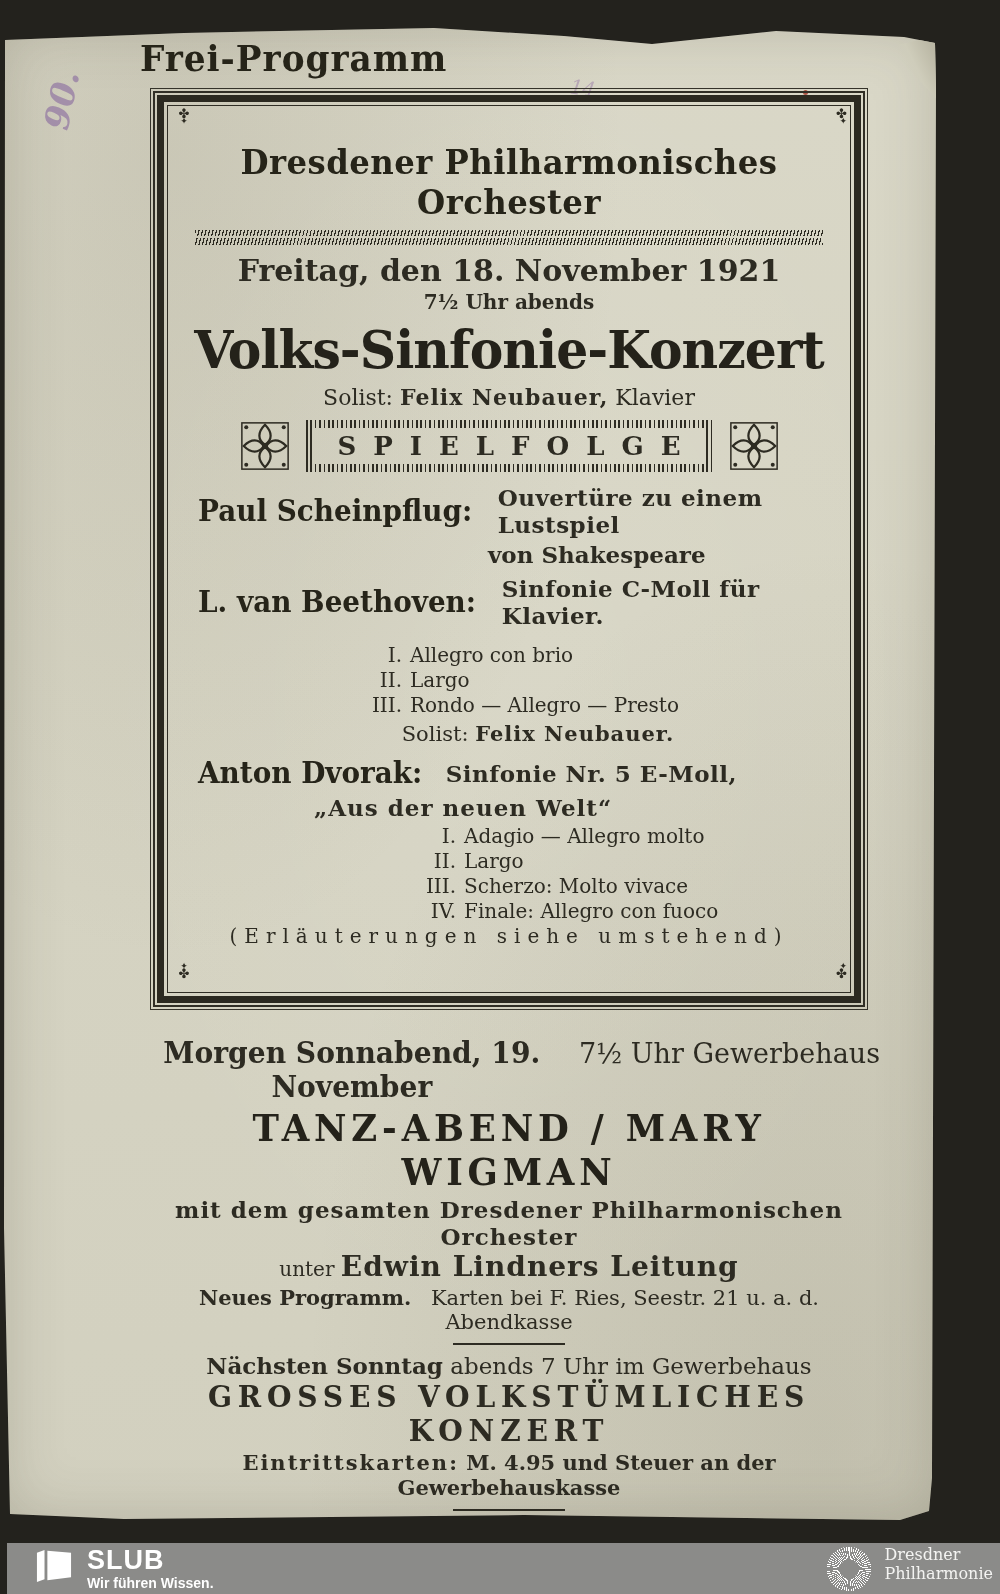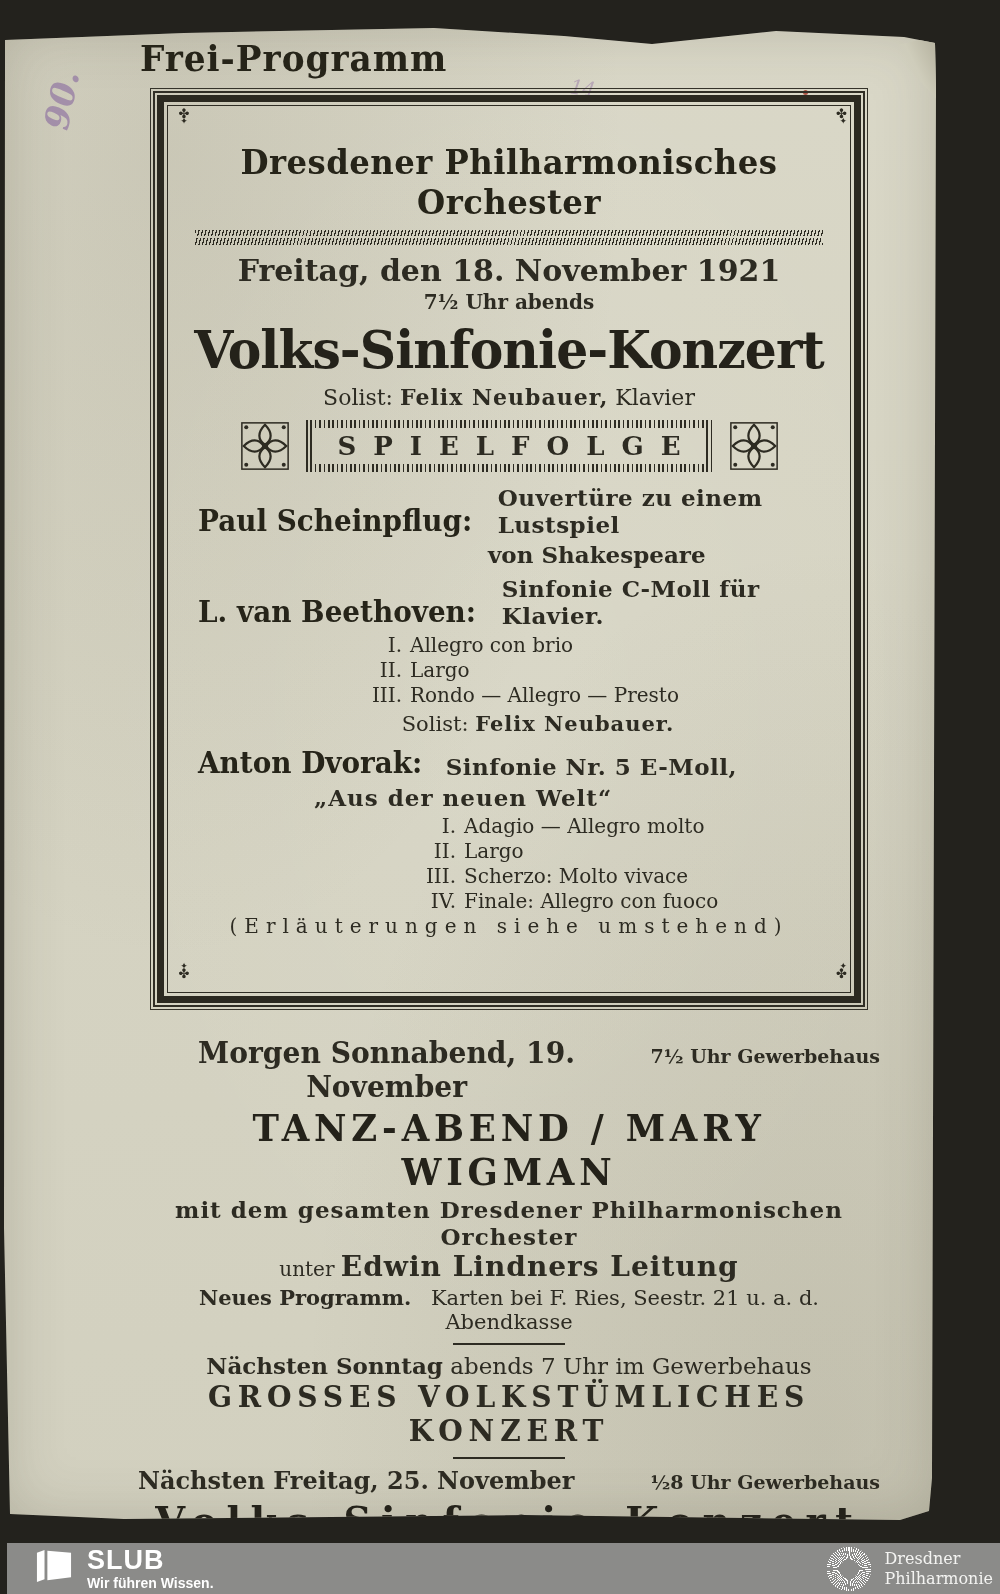--- a/index.html
+++ b/index.html
@@ -71,39 +71,39 @@
   .spielrow{margin-top:10px;display:flex;align-items:center;justify-content:center;gap:16px;}
   .spielbox{
     border:8px solid transparent;
     border-image:repeating-linear-gradient(90deg,#2d2b22 0 1.6px,rgba(0,0,0,0) 1.6px 4.4px) 8;
     padding:3px 24px;
   }
   .spielbox span{font-size:26px;font-weight:bold;letter-spacing:17px;margin-right:-17px;}
   .floral{width:50px;height:50px;flex:0 0 auto;}
   
   .prog{margin-top:12px;text-align:left;padding:0 12px 0 30px;}
-  .prow{display:flex;align-items:flex-end;gap:14px;}
+  .prow{display:flex;align-items:center;gap:14px;}
   .composer{font-size:29px;font-weight:bold;white-space:nowrap;transform:scaleX(.96);transform-origin:left;color:#262419;}
   .work{font-size:23px;font-weight:bold;letter-spacing:.5px;}
   .workline2{font-size:23px;font-weight:bold;margin:3px 0 0 290px;}
-  .movs{margin:4px 0 0 168px;}
+  .movs{margin:14px 0 0 168px;}
   .movs2{margin:3px 0 0 222px;}
   .movement{font-size:20px;line-height:25px;}
   .movement .mnum{display:inline-block;width:36px;text-align:right;margin-right:8px;}
   .solline{margin-top:3px;text-align:center;font-size:21px;padding-left:40px;}
   .solline .nm{font-weight:bold;letter-spacing:1px;}
   .subtitle{font-size:23px;font-weight:600;margin:4px 0 0 116px;letter-spacing:1px;}
   .mt10{margin-top:10px;} .mt7{margin-top:7px;}
   .expl{font-size:20px;letter-spacing:7px;}
   
   .bottom{position:absolute;left:134px;top:1002px;width:742px;text-align:center;}
   .annrow{display:flex;justify-content:space-between;align-items:baseline;margin-top:6px;}
   .d29{font-size:29px;font-weight:bold;transform:scaleX(.97);transform-origin:left;}
   .d24{font-size:24px;font-weight:bold;}
-  .t22{font-size:19px;font-weight:bold;white-space:nowrap;}
+  .t22{font-size:27px;font-weight:normal;white-space:nowrap;}
   .t1{margin-top:2px;font-size:37px;font-weight:bold;letter-spacing:5px;transform:scaleX(.96);color:#24221a;}
   .l24{margin-top:2px;font-size:23px;font-weight:bold;letter-spacing:1px;}
   .l2{margin-top:0;font-size:20px;}
   .l2 .nm{font-size:28px;font-weight:bold;letter-spacing:1px;}
   .l3{margin-top:2px;font-size:21px;}
   .l3 .b{font-weight:bold;margin-right:13px;}
   .secrule{width:112px;border:0;border-top:2px solid #2d2b22;margin:9px auto 7px;}
   .a2date{font-size:23px;}
   .a2date .b{font-weight:bold;}
   .a2title{margin-top:1px;font-size:29px;font-weight:bold;letter-spacing:6px;transform:scaleX(.97);}
@@ -116,21 +116,21 @@
   .footerbar{
     position:absolute;left:7px;top:1543px;width:1000px;height:51px;
     background:#8b8b89;display:flex;align-items:center;justify-content:space-between;
     font-family:"Liberation Sans","DejaVu Sans",sans-serif;
   }
   .slubgrp{display:flex;align-items:flex-start;gap:14px;margin-left:28px;}
   .bookicon{width:38px;height:36px;margin-top:2px;}
   .slubtxt{color:#fff;text-align:left;}
   .slubname{font-size:27px;font-weight:bold;letter-spacing:1px;line-height:1.05;}
   .slubtag{font-size:14px;font-weight:bold;margin-top:1px;}
-  .philgrp{display:flex;align-items:center;gap:12px;margin-right:14px;}
+  .philgrp{display:flex;gap:12px;margin-right:14px;}
   .burst{
     width:48px;height:48px;border-radius:50%;
     background:repeating-conic-gradient(#fff 0deg 2.2deg,rgba(0,0,0,0) 2.2deg 6.4deg);
     -webkit-mask:radial-gradient(circle,transparent 0 9px,#000 9.5px 22px,transparent 22.5px);
     mask:radial-gradient(circle,transparent 0 9px,#000 9.5px 22px,transparent 22.5px);
   }
   .philtxt{color:#f4f4f2;font-family:"DejaVu Serif","Liberation Serif",serif;font-size:16px;line-height:1.2;text-align:left;}
 </style>
 </head>
 <body>
@@ -270,20 +270,24 @@
         <span>Karten bei F. Ries, Seestr. 21 u. a. d. Abendkasse</span>
       </div>
 
       <hr class="secrule">
 
       <div class="a2date">
         <span class="b">Nächsten Sonntag</span>
         <span>abends 7 Uhr im Gewerbehaus</span>
       </div>
       <div class="a2title">GROSSES VOLKSTÜMLICHES KONZERT</div>
+      <div class="a2tix">
+        <span class="lbl">Eintrittskarten:</span>
+        <span>M. 4.95 und Steuer an der Gewerbehauskasse</span>
+      </div>
 
       <hr class="secrule">
 
       <div class="annrow">
         <span class="d24">Nächsten Freitag, 25. November</span>
         <span class="t22">½8 Uhr Gewerbehaus</span>
       </div>
       <div class="a3title">Volks-Sinfonie-Konzert</div>
       <div class="a3line">
         <span>Dirigent:</span>

